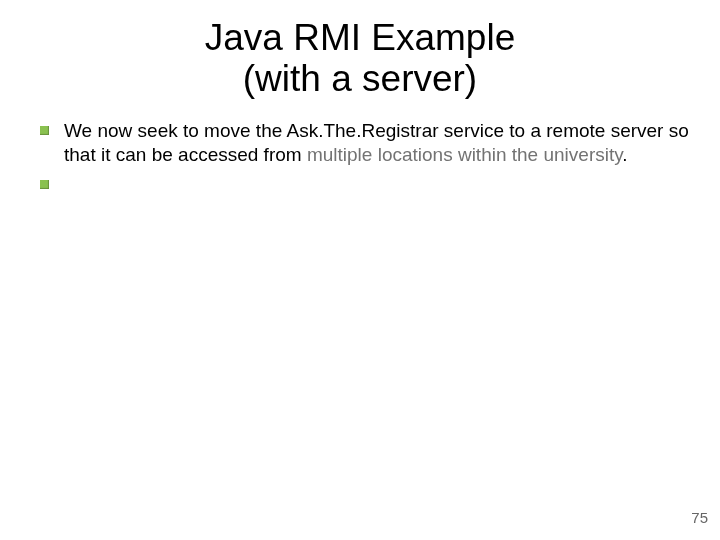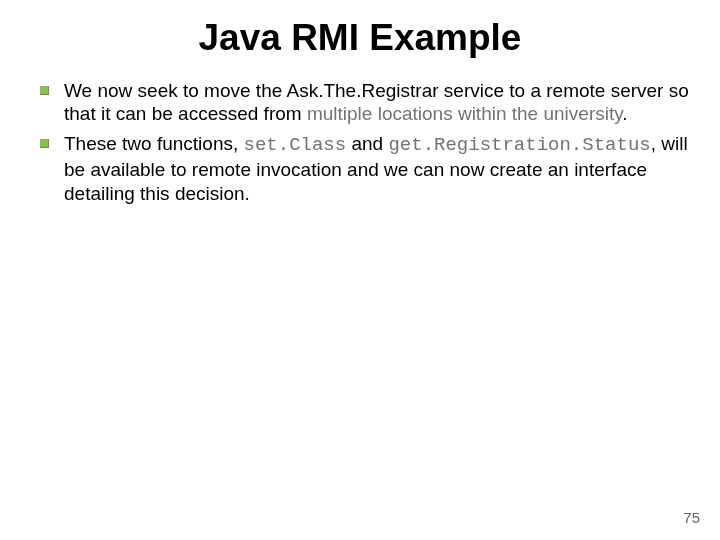--- a/index.html
+++ b/index.html
@@ -11,21 +11,21 @@
       position: relative;
       overflow: hidden;
     }
     .slide {
       padding: 18px 30px 30px 30px;
       height: 100%;
       position: relative;
     }
     h1 {
       font-family: "Arial Black", Arial, sans-serif;
-      font-weight: 700;
+      font-weight: 400;
       font-size: 37px;
       text-align: center;
       line-height: 1.1;
       margin-bottom: 20px;
       color: #000;
     }
     ul { list-style: none; }
     .level1 { padding-left: 34px; }
     .level1 > li {
       position: relative;
@@ -64,42 +64,40 @@
       width: 8px;
       height: 8px;
       background: #8ac150;
       box-shadow: inset -1px -1px 1px rgba(0,0,0,0.25);
     }
     .hl-red { color: #737373; }
     .hl-purple { color: #991797; }
     .code { font-family: "Courier New", monospace; }
     .page-num {
       position: absolute;
-      right: 20px;
+      right: 12px;
       bottom: 14px;
       font-size: 15px;
       color: #666;
       font-family: Arial, sans-serif;
     }
   </style>
 </head>
 <body>
 
 <div class="slide">
   <h1>
     <span>Java RMI Example</span><br>
+    <span>(with a server)</span>
   </h1>
 
   <ul class="level1">
     <li>
       <span>We now seek to move the Ask.The.Registrar service to a remote server so that it can be accessed from </span><span class="hl-red">multiple locations within the university</span><span>.</span>
     </li>
     <li>
       <ul class="level2">
       </ul>
     </li>
-    <li>
-      <span>These two functions, </span><span class="code hl-red">set.Class</span><span> and </span><span class="code hl-red">get.Registration.Status</span><span>, will be available to remote invocation and we can now create an interface detailing this decision.</span>
-    </li>
   </ul>
 
   <div class="page-num">75</div>
 </div>
 
 </body></html>

